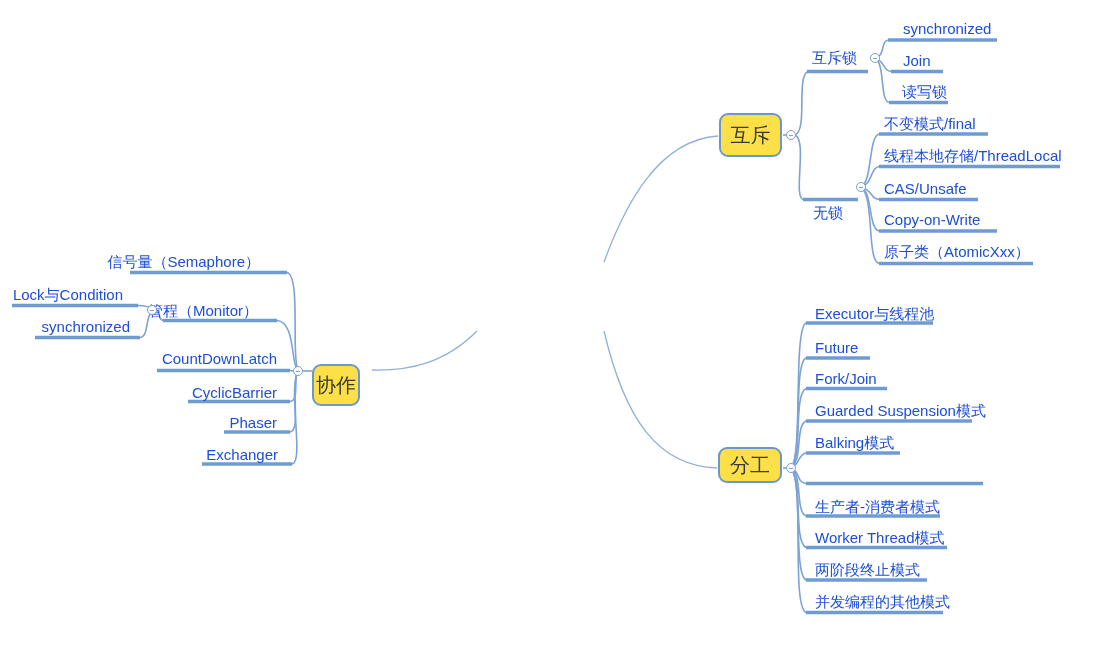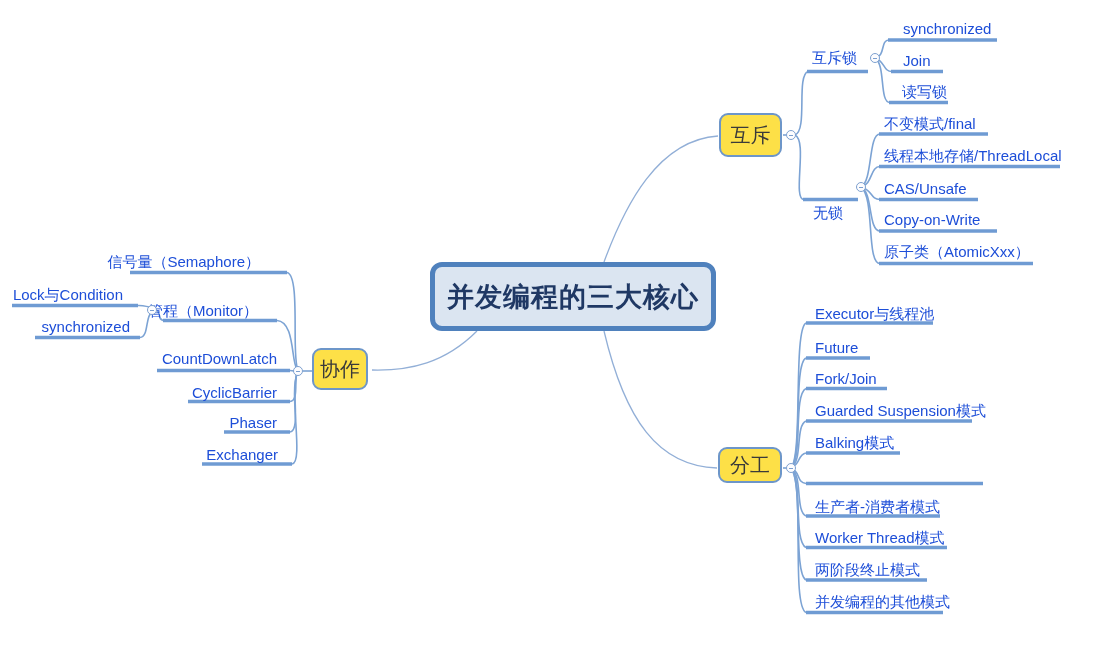--- a/index.html
+++ b/index.html
@@ -114,24 +114,23 @@
       <line x1="806" y1="421" x2="972" y2="421"></line>
       <line x1="806" y1="453" x2="900" y2="453"></line>
       <line x1="806" y1="483.5" x2="983" y2="483.5"></line>
       <line x1="806" y1="516" x2="940" y2="516"></line>
       <line x1="806" y1="547.5" x2="947" y2="547.5"></line>
       <line x1="806" y1="580" x2="927" y2="580"></line>
       <line x1="806" y1="612.5" x2="943" y2="612.5"></line>
     </g>
   </svg>
 
-  <div class="root-node" style="left:430px;top:262px;width:286px;height:69px;">并发编程的三大核心</div>
 
   <div class="node" style="left:719px;top:113px;width:63px;height:44px;">互斥</div>
-  <div class="node" style="left:312px;top:348px;width:56px;height:42px;">协作</div>
+  <div class="node" style="left:312px;top:364px;width:48px;height:42px;">协作</div>
   <div class="node" style="left:718px;top:447px;width:64px;height:36px;">分工</div>
 
   <div class="collapse" style="left:786px;top:130px;"></div>
   <div class="collapse" style="left:870px;top:53px;"></div>
   <div class="collapse" style="left:856px;top:182px;"></div>
   <div class="collapse" style="left:293px;top:366px;"></div>
   <div class="collapse" style="left:147px;top:305px;"></div>
   <div class="collapse" style="left:786px;top:463px;"></div>
 
   <div class="label" style="left:812px;top:48px;">互斥锁</div>

